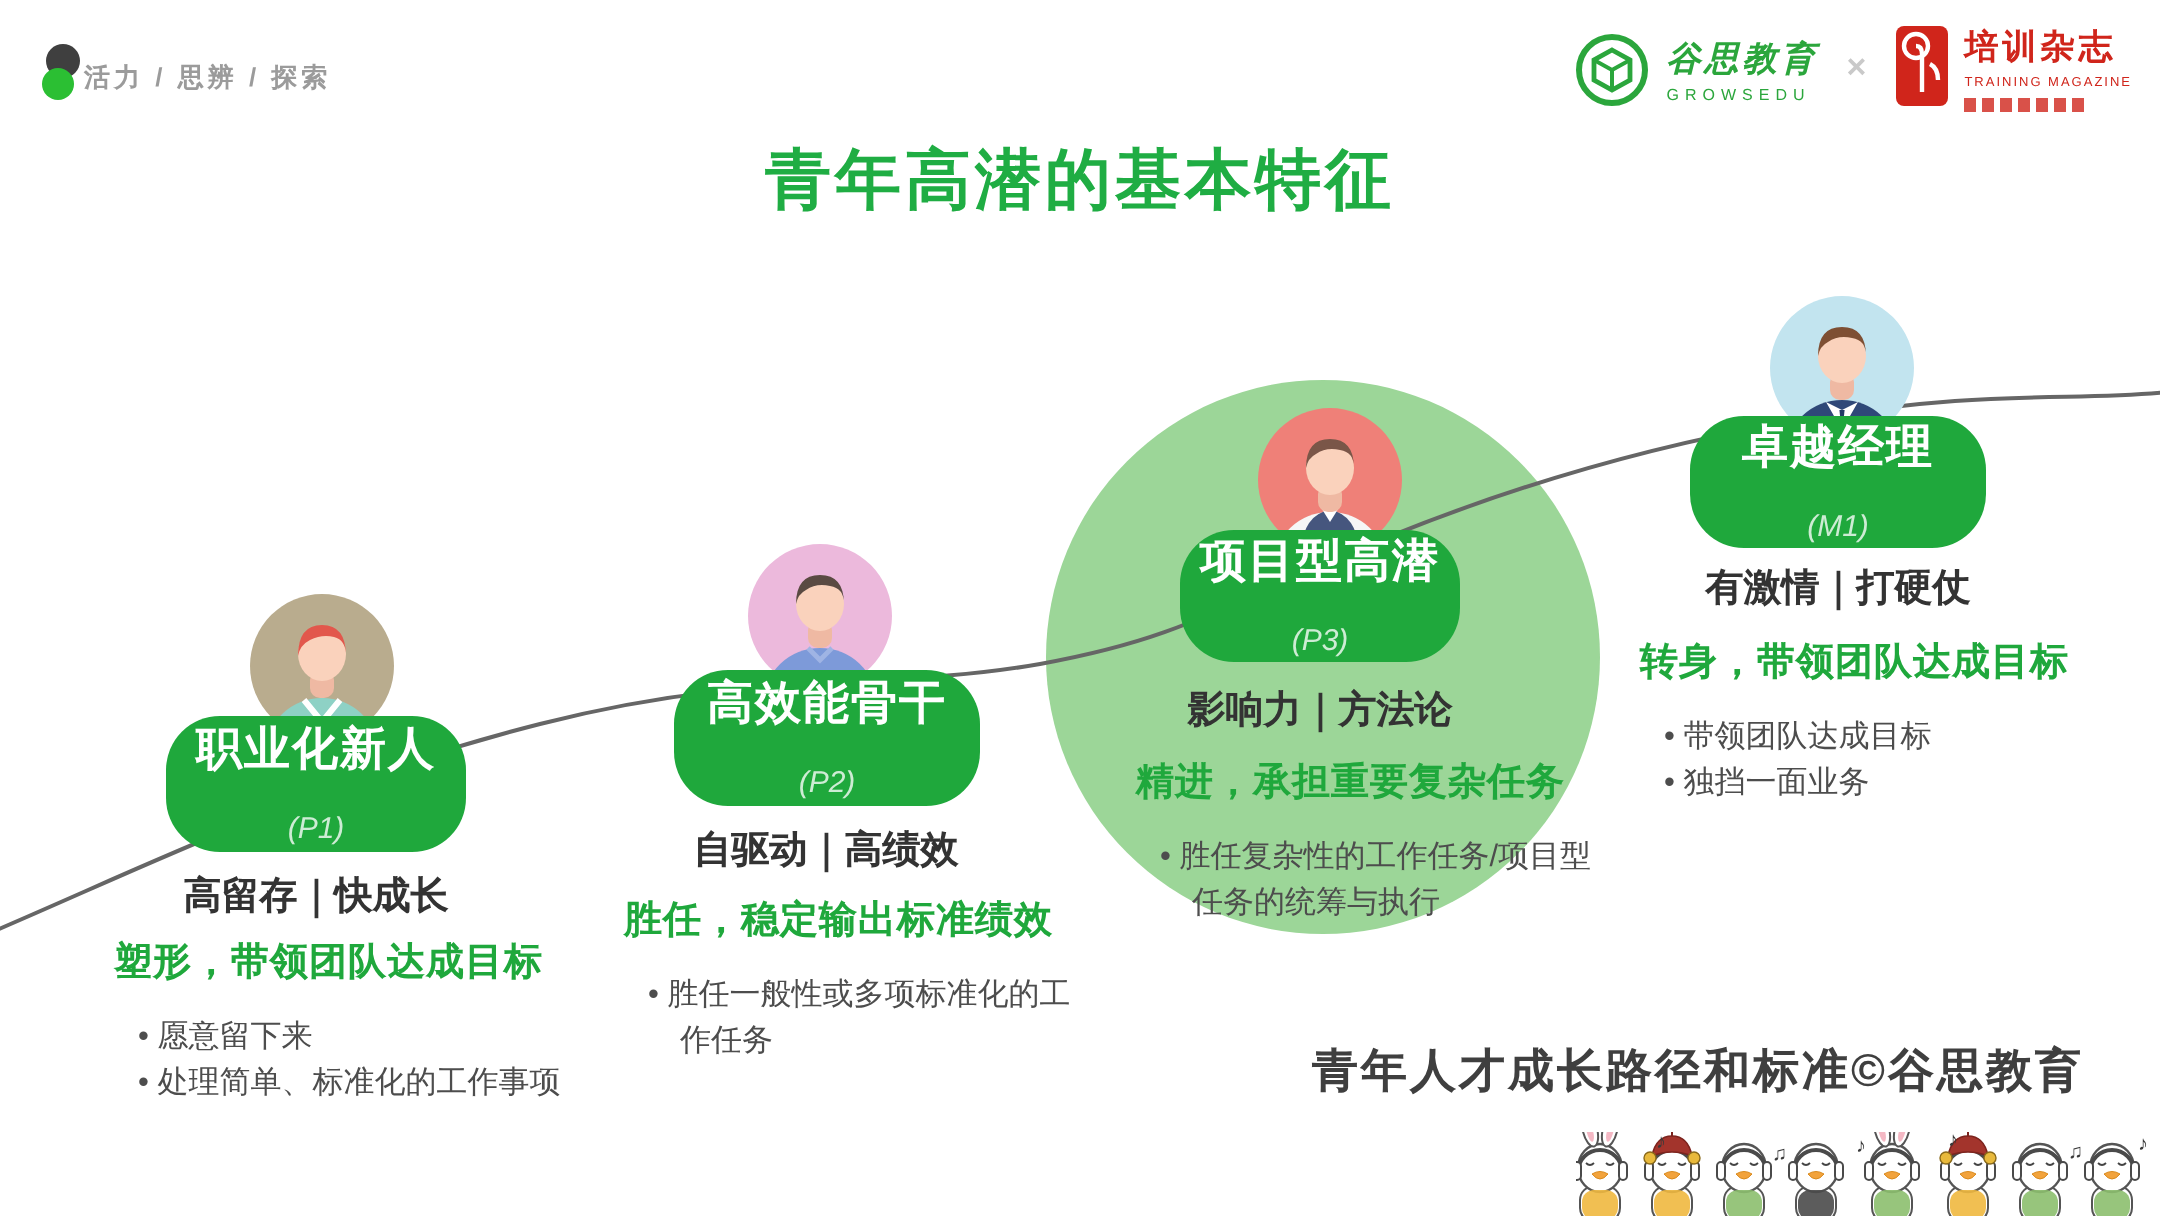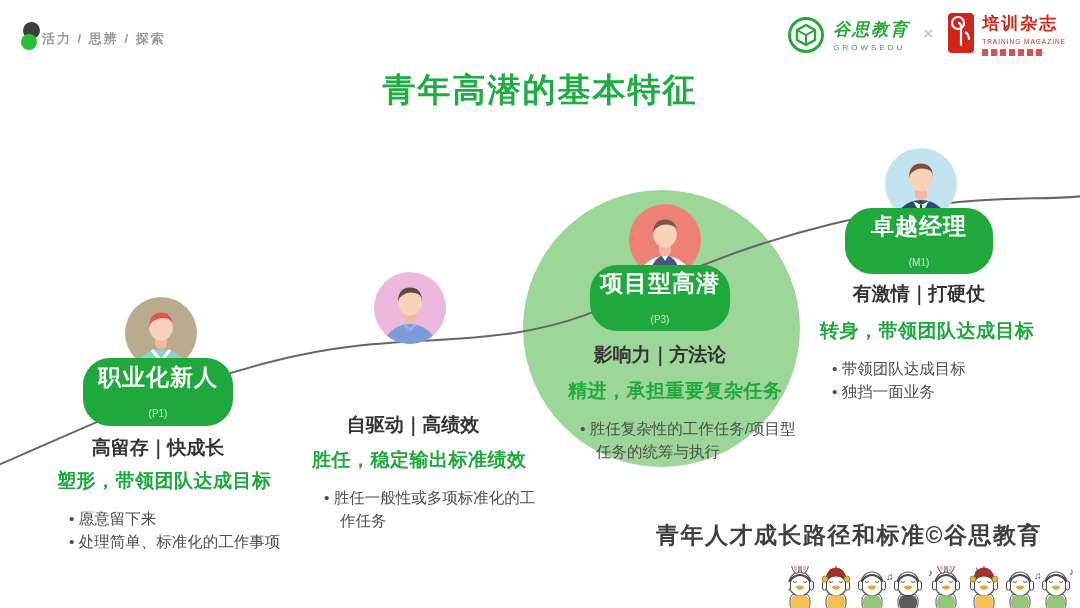--- a/index.html
+++ b/index.html
@@ -30,21 +30,21 @@
   .page-title{position:absolute;left:0;right:0;top:68px;text-align:center;
     font-size:33px;font-weight:bold;color:#1FAD43;letter-spacing:2px;}
   
   .highlight-circle{position:absolute;left:523px;top:190px;width:277px;height:277px;border-radius:50%;background:var(--green-light);}
   .curve{position:absolute;left:0;top:0;}
   
   .avatar{position:absolute;width:72px;height:72px;}
   .stage-box{position:absolute;background:var(--green);border-radius:27px;color:#fff;text-align:center;
     display:flex;flex-direction:column;justify-content:center;line-height:1.15;}
   .stage-box .t{font-size:23px;font-weight:bold;letter-spacing:1px;}
-  .stage-box .lv{font-size:10px;color:rgba(255,255,255,.78);margin-top:18px;}
+  .stage-box .lv{font-size:15px;color:rgba(255,255,255,.78);margin-top:18px;font-style:italic;}
   .tagline{position:absolute;width:200px;text-align:center;font-size:19px;font-weight:bold;color:#333;}
   .headline{position:absolute;font-size:19px;font-weight:bold;color:var(--green);letter-spacing:.5px;white-space:nowrap;}
   .bullets{position:absolute;margin:12px;padding:0;list-style:none;font-size:15.5px;color:var(--body-text);line-height:1.5;}
   .bullets li{padding-left:16px;text-indent:-16px;}
   .bullets li::before{content:"• ";}
   
   .caption{position:absolute;right:38px;top:520px;font-size:23px;font-weight:bold;color:var(--dark);letter-spacing:1.5px;}
   
   .ducks{position:absolute;left:788px;top:566px;width:292px;height:42px;}
 </style>
@@ -134,20 +134,24 @@
       </clipPath>
     <g clip-path="url(#cp2)">
       <rect width="72" height="72" fill="#ECB9DC"></rect>
       <ellipse cx="36" cy="79" rx="28" ry="27" fill="#7D9AD9"></ellipse>
       <path d="M30,52 L36,58 L42,52" stroke="#9FB4E4" stroke-width="2.4" fill="none"></path>
       <rect x="30" y="38" width="12" height="14" rx="5" fill="#EFB9A3"></rect>
       <ellipse cx="36" cy="30" rx="12" ry="13.5" fill="#FAD2BC"></ellipse>
       <path d="M24,30 Q24,15.5 36,15.5 Q48,15.5 48,30 Q48,22 41,21 Q34,19.5 29,23 Q25,25 24,30 Z" fill="#5A4A42"></path>
     </g>
   </svg>
+  <div class="stage-box" style="left:337px;top:335px;width:153px;height:68px">
+    <div class="t">高效能骨干</div>
+    <div class="lv">(P2)</div>
+  </div>
   <div class="tagline" style="left:313px;top:412px">自驱动｜高绩效</div>
   <div class="headline" style="left:312px;top:447px">胜任，稳定输出标准绩效</div>
   <ul class="bullets" style="left:312px;top:474px;width:212px">
     <li>胜任一般性或多项标准化的工作任务</li>
   </ul>
 
   <svg class="avatar" style="left:629px;top:204px" viewBox="0 0 72 72">
     <clipPath id="cp3">
         <circle cx="36" cy="36" r="36"></circle>
       </clipPath>

